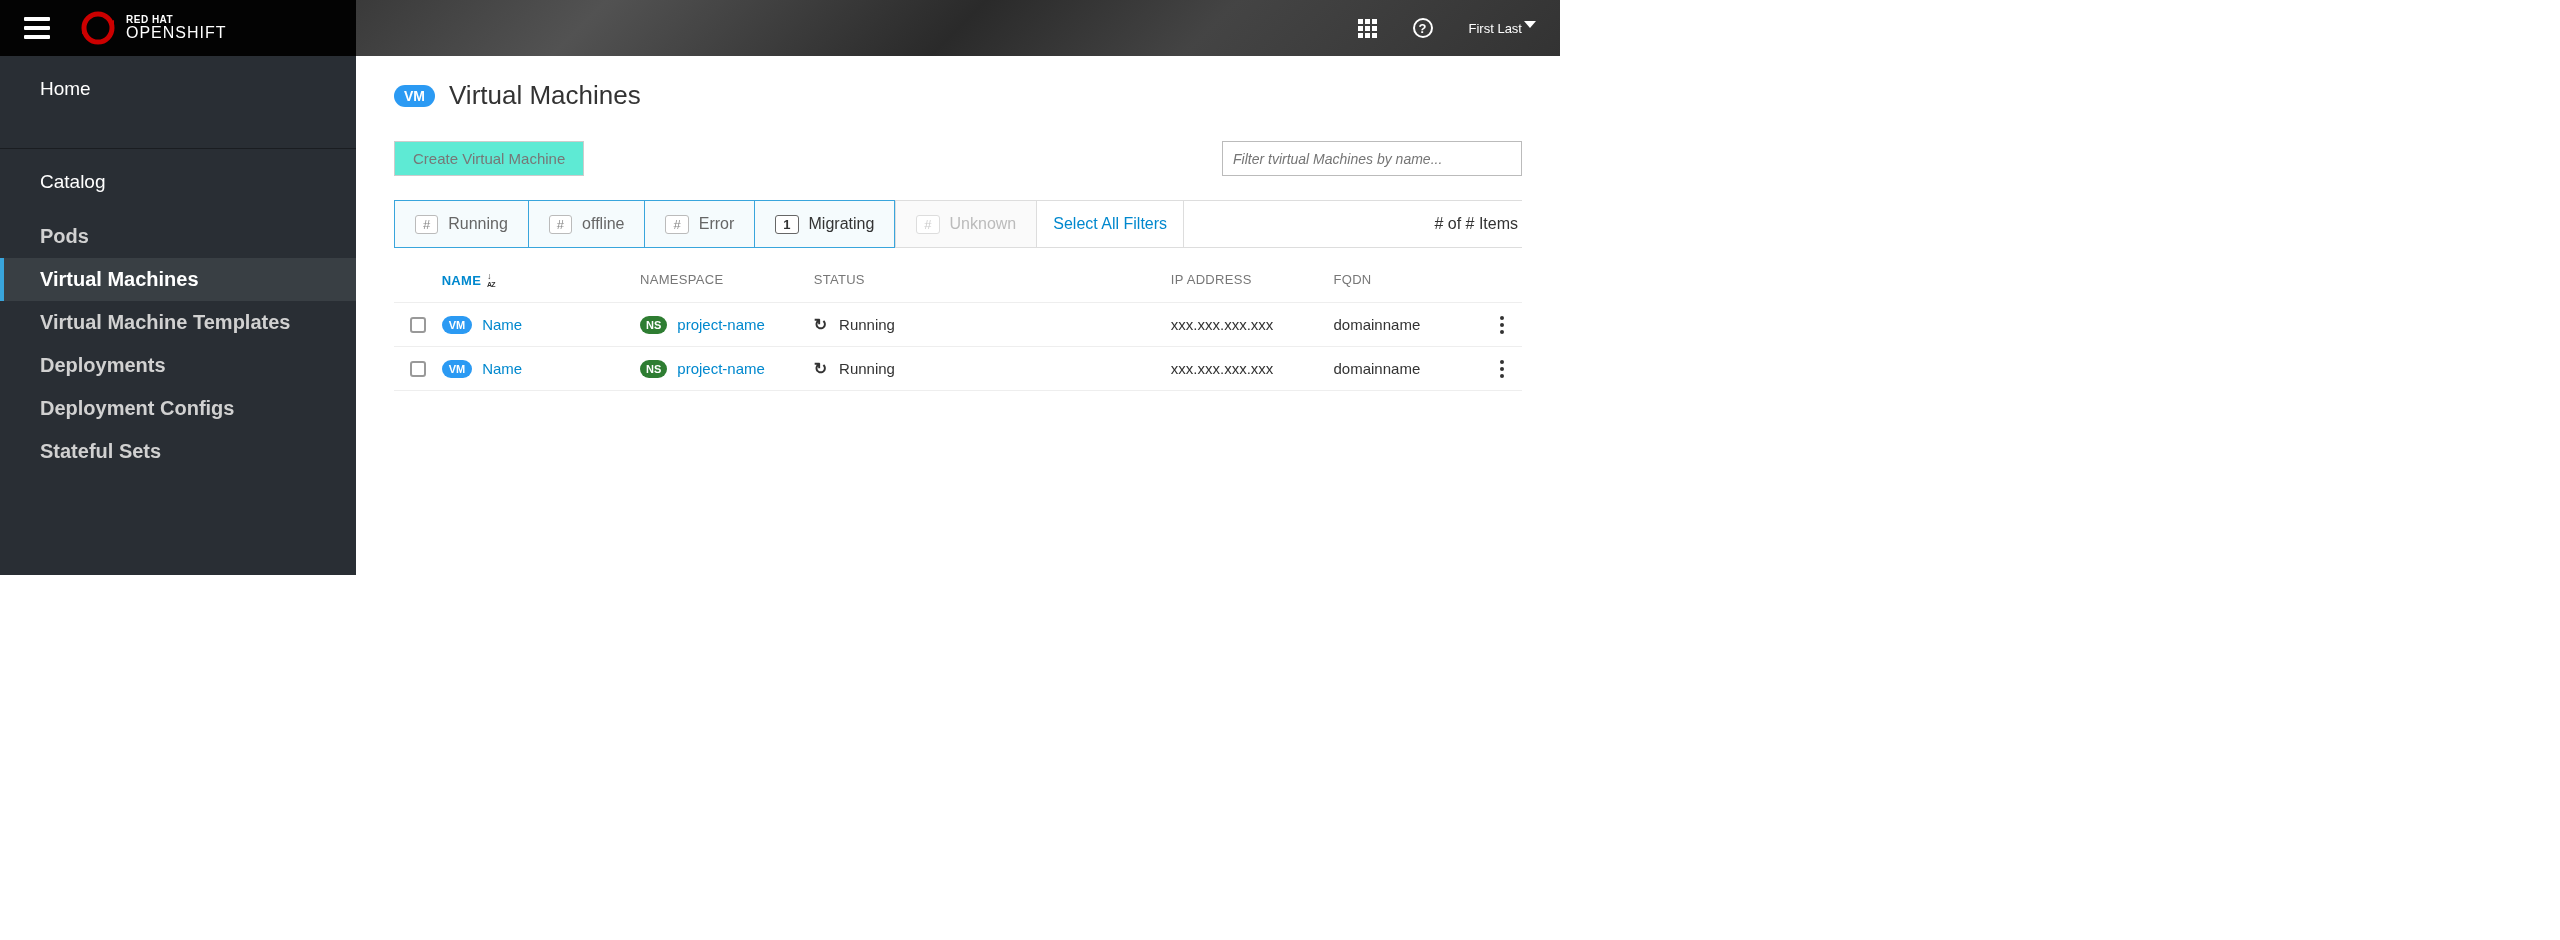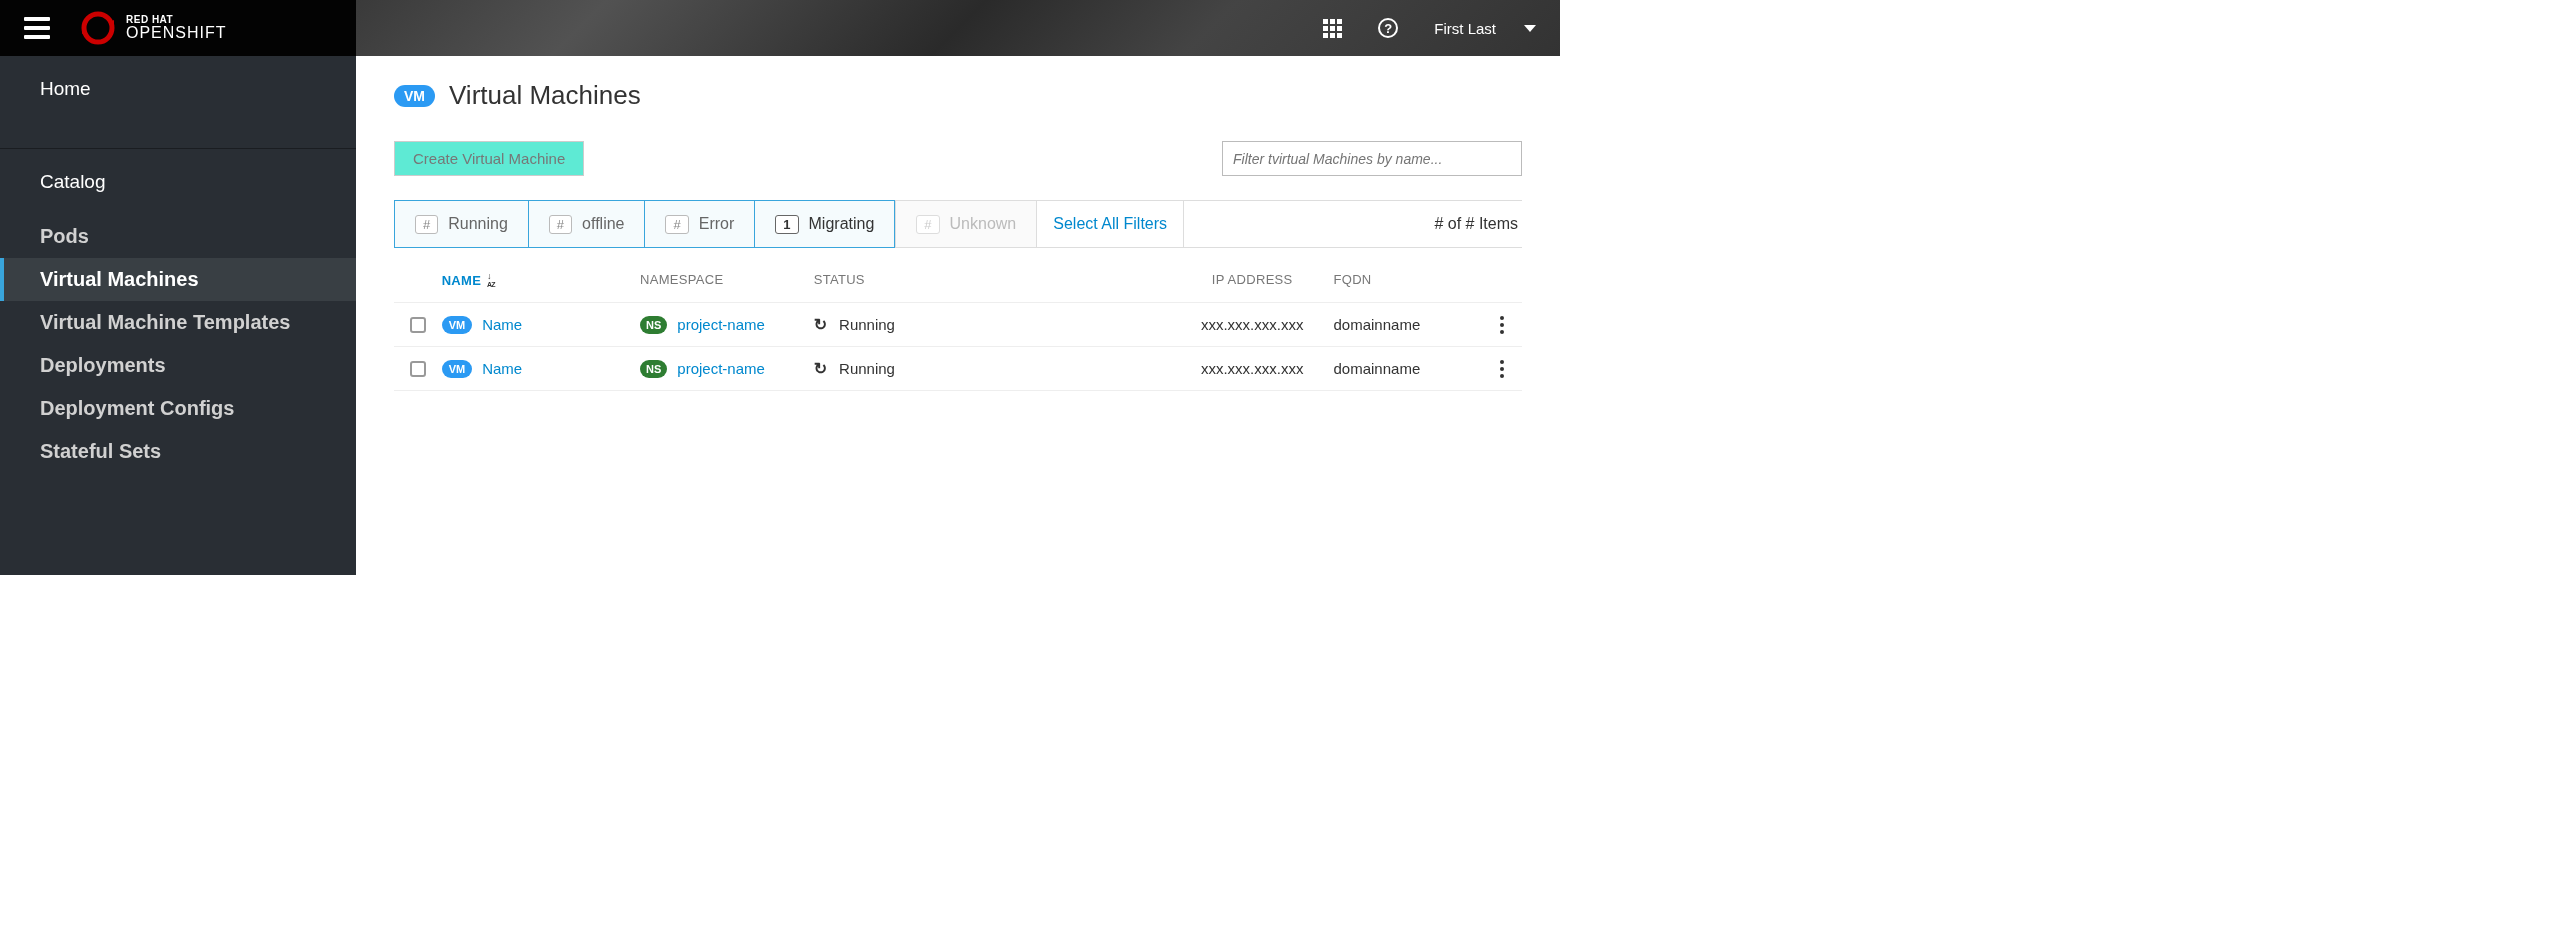--- a/index.html
+++ b/index.html
@@ -14,21 +14,21 @@
   .logo { display: flex; align-items: center; gap: 10px; }
   .logo-mark { width: 36px; height: 36px; }
   .logo-text { display: flex; flex-direction: column; line-height: 1; }
   .logo-redhat { color: #fff; font-size: 10px; font-weight: 700; letter-spacing: 0.5px; }
   .logo-openshift { color: #fff; font-size: 16px; font-weight: 300; letter-spacing: 1px; }
   .header-spacer { flex: 1; }
   .header-icons { display: flex; align-items: center; gap: 36px; color: #fff; }
   .apps-icon { display: grid; grid-template-columns: repeat(3, 5px); grid-template-rows: repeat(3, 5px); gap: 2px; }
   .apps-icon span { background: #fff; width: 5px; height: 5px; }
   .help-icon { width: 20px; height: 20px; border: 2px solid #fff; border-radius: 50%; display: flex; align-items: center; justify-content: center; font-size: 13px; font-weight: 700; }
-  .user-menu { display: flex; align-items: center; gap: 28px; color: #fff; font-size: 15px; cursor: pointer; }
+  .user-menu { display: flex; gap: 2px; color: #fff; font-size: 13px; cursor: pointer; }
   .caret-down { width: 0; height: 0; border-left: 6px solid transparent; border-right: 6px solid transparent; border-top: 7px solid #fff; }
   
   
   .main-layout { display: flex; height: calc(100% - 56px); }
   
   
   .sidebar { width: 356px; background: #292e34; color: #d1d1d1; display: flex; flex-direction: column; font-size: 17px; }
   .nav-item { padding: 22px 40px; cursor: pointer; font-size: 19px; color: #fff; }
   .nav-item.top-border { border-top: 1px solid #1a1d21; margin-top: 26px; }
   .nav-item.section { display: flex; align-items: center; justify-content: space-between; border-top: 1px solid #1a1d21; border-bottom: 1px solid #1a1d21; }
@@ -62,21 +62,21 @@
   .items-count { display: flex; align-items: center; padding: 0 4px; font-size: 16px; color: #333; font-weight: 500; }
   
   
   .table { width: 100%; margin-top: 10px; }
   .table-header { display: flex; padding: 14px 0 14px 0; font-size: 13px; color: #777; font-weight: 500; letter-spacing: 0.3px; border-bottom: 1px solid #eee; }
   .table-row { display: flex; align-items: center; padding: 12px 0; border-bottom: 1px solid #eee; font-size: 15px; }
   .col-check { width: 48px; display: flex; justify-content: center; }
   .col-name { width: 200px; }
   .col-ns { width: 175px; }
   .col-status { width: 360px; }
-  .col-ip { width: 164px; text-align: center; }
+  .col-ip { width: 164px; }
   .col-fqdn { width: 150px; }
   .col-kebab { width: 40px; display: flex; justify-content: center; }
   .th-name { color: #0088ce; display: flex; align-items: center; gap: 6px; font-weight: 600; }
   .sort-icon { display: flex; flex-direction: column; font-size: 9px; line-height: 1; color: #333; }
   .checkbox { width: 16px; height: 16px; border: 2px solid #999; border-radius: 3px; background: #fff; }
   .cell-name { display: flex; align-items: center; gap: 10px; }
   .vm-pill { background: #2b9af3; color: #fff; font-size: 11px; font-weight: 700; padding: 3px 7px; border-radius: 10px; }
   .ns-pill { background: #2e7d32; color: #fff; font-size: 11px; font-weight: 700; padding: 3px 6px; border-radius: 10px; }
   .link { color: #0088ce; }
   .status-cell { display: flex; align-items: center; gap: 12px; }

